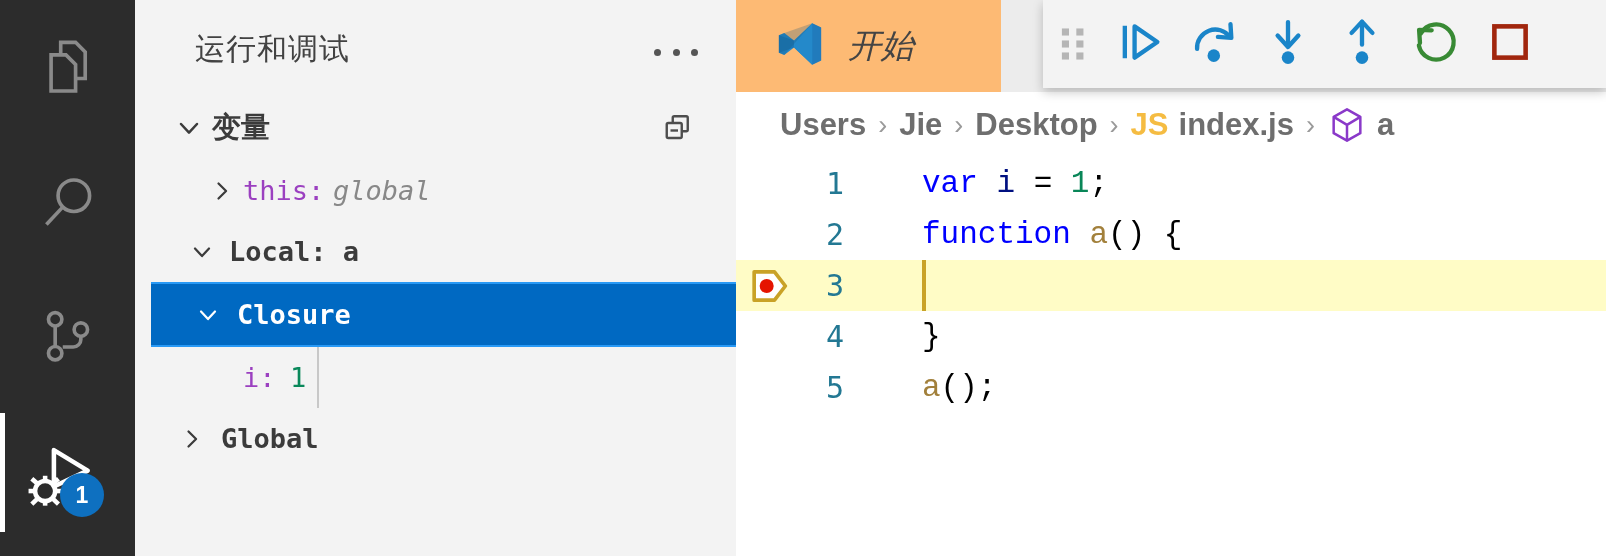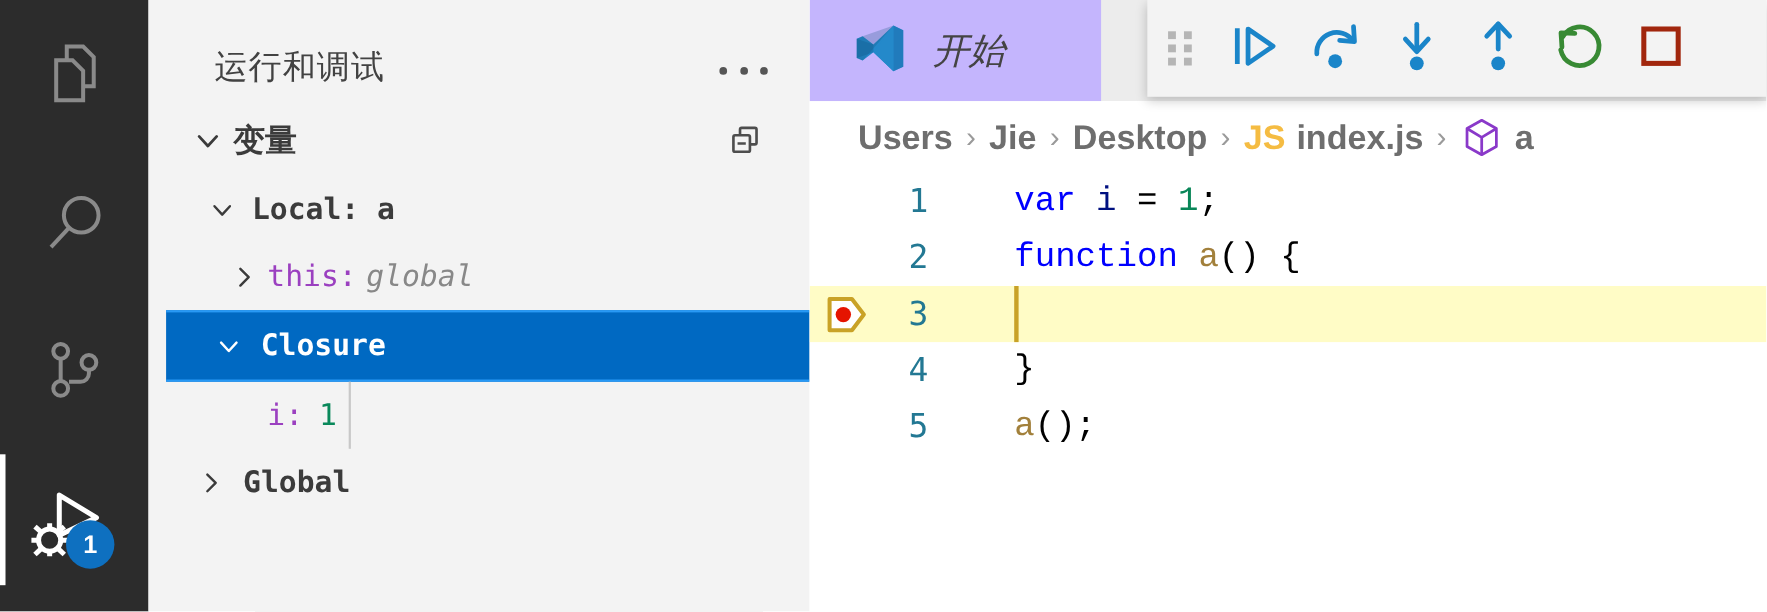--- a/index.html
+++ b/index.html
@@ -52,21 +52,21 @@
   
   .side-bar {
     width: 601px;
     height: 556px;
     background: #f3f3f3;
     position: relative;
     flex: 0 0 601px;
   }
   .side-title-row {
     position: absolute;
-    top: 16px; left: 0; right: 0; height: 92px; padding-left: 32px;
+    top: 4px; left: 0; right: 0; height: 92px; padding-left: 32px;
   }
   .side-title {
     position: absolute;
     left: 60px; top: 25px;
     font-size: 30px;
     color: #424242;
     letter-spacing: 1px;
     font-family: "Liberation Sans", sans-serif;
   }
   .ellipsis-btn {
@@ -157,21 +157,21 @@
     position: absolute;
     top: 0; left: 0; right: 0;
     height: 92px;
     background: #ececec;
   }
   .tab {
     position: absolute;
     left: 0; top: 0;
     height: 92px;
     width: 265px;
-    background: #c4b5fd;
+    background: #fdba74;
     display: flex;
     align-items: center;
     padding-left: 38px;
     box-sizing: border-box;
   }
   .tab-label {
     margin-left: 22px;
     font-size: 33px;
     font-style: italic;
     color: #444444;
@@ -362,36 +362,36 @@
           <rect x="8.5" y="3.5" width="10" height="10" rx="1" fill="#f3f3f3"></rect>
           <rect x="4.5" y="8.0" width="10" height="10" rx="1" fill="#f3f3f3"></rect>
           <line x1="7.0" y1="13.0" x2="12.0" y2="13.0"></line>
         </svg>
       </span>
     </div>
 
     <div class="tree">
 
       <div class="tree-row">
-        <span class="twisty" style="left:52px;">
-          <svg width="28" height="28" viewBox="0 0 24 24" fill="none" stroke="#3b3b3b" stroke-width="1.9" stroke-linecap="round" stroke-linejoin="round">
-            <polyline points="6,9 12,15.5 18,9"></polyline>
-          </svg>
-        </span>
-        <span class="row-text lbl-bold" style="left:94px;">Local: a</span>
-      </div>
-
-      <div class="tree-row">
         <span class="twisty" style="left:72px;">
           <svg width="28" height="28" viewBox="0 0 24 24" fill="none" stroke="#3b3b3b" stroke-width="1.9" stroke-linecap="round" stroke-linejoin="round">
             <polyline points="9,5.5 15.5,12 9,18.5"></polyline>
           </svg>
         </span>
         <span class="row-text key-purple" style="left:108px;">this:</span>
         <span class="row-text val-gray" style="left:198px;">global</span>
+      </div>
+
+      <div class="tree-row">
+        <span class="twisty" style="left:52px;">
+          <svg width="28" height="28" viewBox="0 0 24 24" fill="none" stroke="#3b3b3b" stroke-width="1.9" stroke-linecap="round" stroke-linejoin="round">
+            <polyline points="6,9 12,15.5 18,9"></polyline>
+          </svg>
+        </span>
+        <span class="row-text lbl-bold" style="left:94px;">Local: a</span>
       </div>
 
       <div class="tree-row selected">
         <span class="twisty" style="left:42px;">
           <svg width="28" height="28" viewBox="0 0 24 24" fill="none" stroke="#ffffff" stroke-width="1.9" stroke-linecap="round" stroke-linejoin="round">
             <polyline points="6,9 12,15.5 18,9"></polyline>
           </svg>
         </span>
         <span class="row-text lbl-bold white" style="left:86px;">Closure</span>
       </div>

